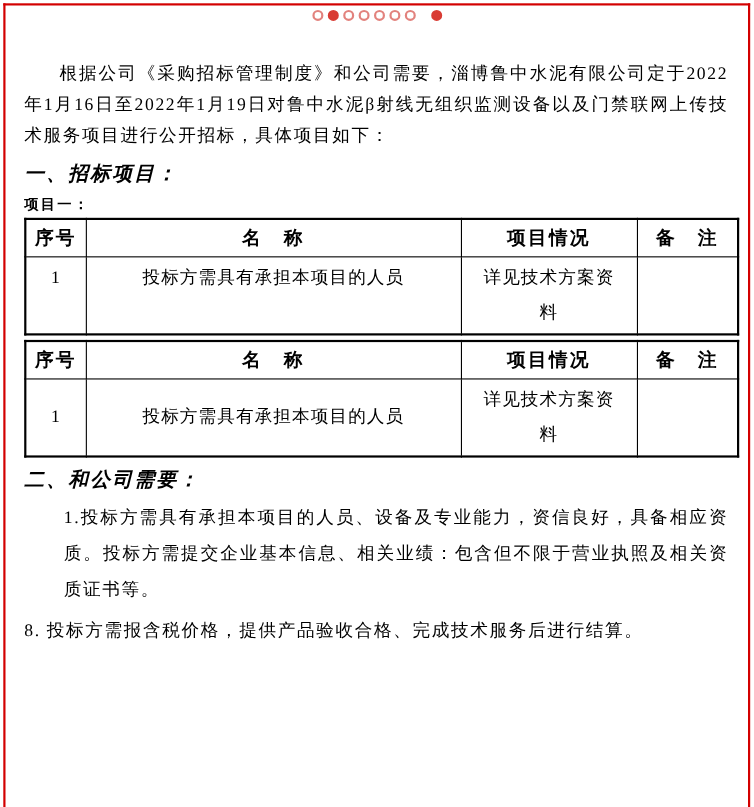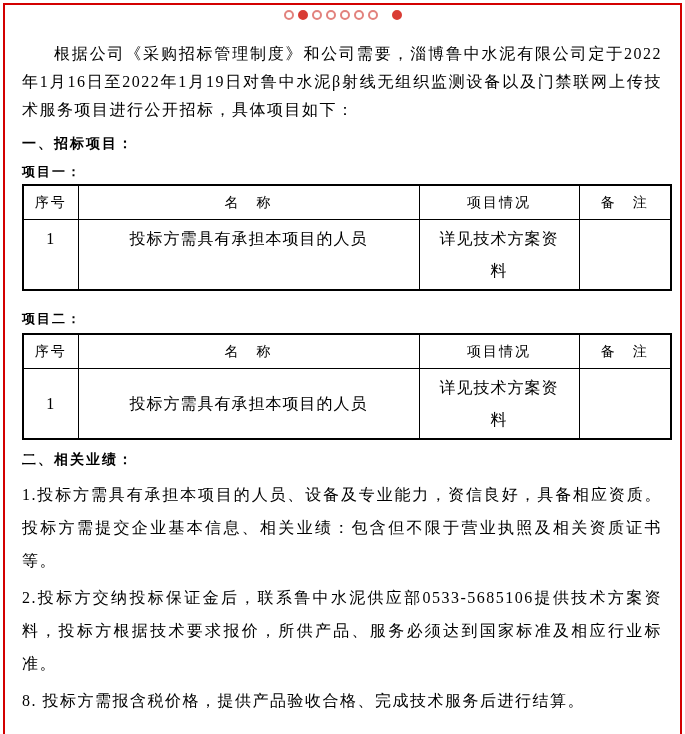--- a/index.html
+++ b/index.html
@@ -25,59 +25,60 @@
     text-align:center;line-height:12px;
   }
   .dot{
     display:inline-block;width:10px;height:10px;border-radius:50%;
     box-sizing:border-box;border:2px solid var(--dot-outline);
     margin:0 2px;vertical-align:middle;background:#fff;
   }
   .dot.filled{background:var(--dot-filled);border-color:var(--dot-filled);}
   .dot.gap{margin-left:12px;}
   .content{
-    position:absolute;top:36px;left:22px;width:640px;
+    position:absolute;top:50px;left:22px;width:640px;
     font-size:16px;letter-spacing:1.5px;
   }
   p.intro{
     margin:4px 0 0;line-height:28px;text-align:justify;text-indent:2em;
   }
   .sec-heading{
-    font-size:14px;font-weight:bold;margin:10px 0 0;line-height:20px;
+    font-size:18px;font-weight:bold;margin:10px 0 0;line-height:20px;
     letter-spacing:2px;
+    font-style:italic;
   }
   .proj-label{
     font-size:13px;font-weight:bold;margin:8px 0 0;line-height:20px;
     letter-spacing:2px;
   }
   .proj-label.second{margin-top:18px;}
   table.doc-table{
     border-collapse:collapse;table-layout:fixed;width:648px;
     margin-top:2px;border:2px solid var(--table-border);
   }
   table.doc-table.t2{margin-top:4px;}
   .doc-table col.c1{width:55px;}
   .doc-table col.c2{width:341px;}
   .doc-table col.c3{width:160px;}
   .doc-table col.c4{width:92px;}
   .doc-table th,.doc-table td{
     border:1px solid var(--table-border);text-align:center;
     padding:0;letter-spacing:1px;overflow:hidden;
   }
   .doc-table th{
-    font-size:14px;font-weight:normal;height:33px;letter-spacing:2px;
+    font-size:17px;font-weight:bold;height:33px;letter-spacing:2px;
   }
   .doc-table td{font-size:16px;line-height:32px;}
   .t1 td{height:66px;vertical-align:top;padding-top:3px;}
   .t2 td{height:69px;vertical-align:middle;}
   .doc-table td.info{padding-left:14px;padding-right:14px;}
   p.req{
     margin:4px 0 0;line-height:33px;text-align:justify;
   }
-  p.req.first{margin-top:8px;}
+  p.req.first{margin-top:8px;margin-left:36px;}
 </style>
 </head>
 <body>
 
 <div class="frame"></div>
 
 <div class="dots"><span class="dot"></span><span class="dot filled"></span><span class="dot"></span><span class="dot"></span><span class="dot"></span><span class="dot"></span><span class="dot"></span><span class="dot filled gap"></span></div>
 
 <div class="content">
 
@@ -105,21 +106,20 @@
     <tbody>
       <tr>
         <td>1</td>
         <td>投标方需具有承担本项目的人员</td>
         <td class="info">详见技术方案资料</td>
         <td></td>
       </tr>
     </tbody>
   </table>
 
-  <div class="proj-label second">项目二：</div>
 
   <table class="doc-table t2">
     <colgroup>
         <col class="c1">
         <col class="c2">
         <col class="c3">
         <col class="c4">
       </colgroup>
     <thead>
       <tr>
@@ -132,19 +132,18 @@
     <tbody>
       <tr>
         <td>1</td>
         <td>投标方需具有承担本项目的人员</td>
         <td class="info">详见技术方案资料</td>
         <td></td>
       </tr>
     </tbody>
   </table>
 
-  <div class="sec-heading">二、相关业绩：</div>
+  <div class="sec-heading">二、和公司需要：</div>
 
   <p class="req first">1.投标方需具有承担本项目的人员、设备及专业能力，资信良好，具备相应资质。投标方需提交企业基本信息、相关业绩：包含但不限于营业执照及相关资质证书等。</p>
-  <p class="req">2.投标方交纳投标保证金后，联系鲁中水泥供应部0533-5685106提供技术方案资料，投标方根据技术要求报价，所供产品、服务必须达到国家标准及相应行业标准。</p>
   <p class="req">8. 投标方需报含税价格，提供产品验收合格、完成技术服务后进行结算。</p>
 
 </div>
 
 </body></html>

